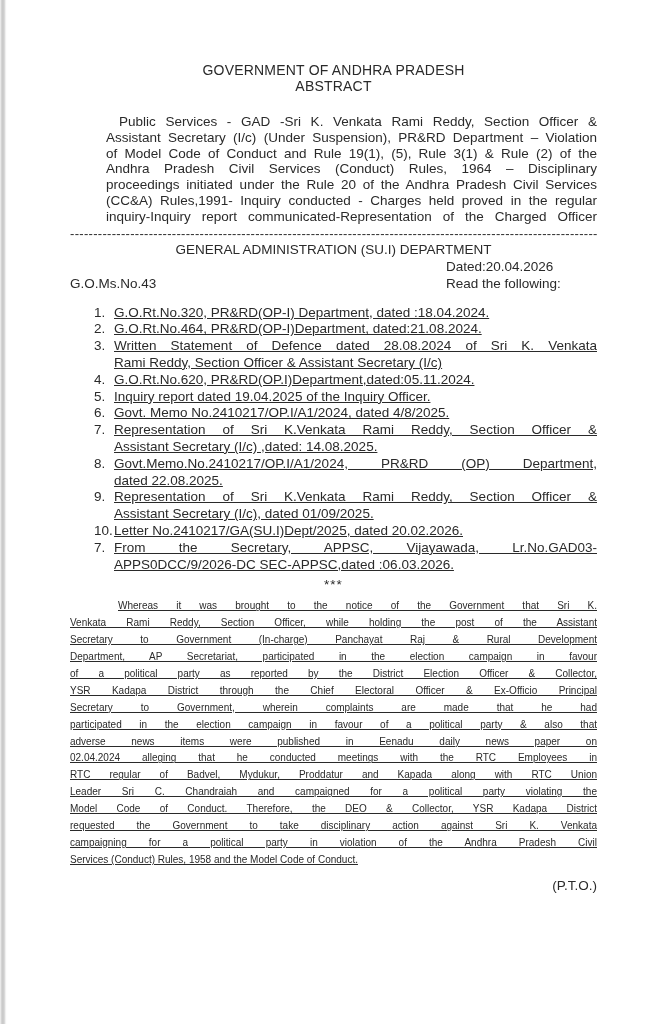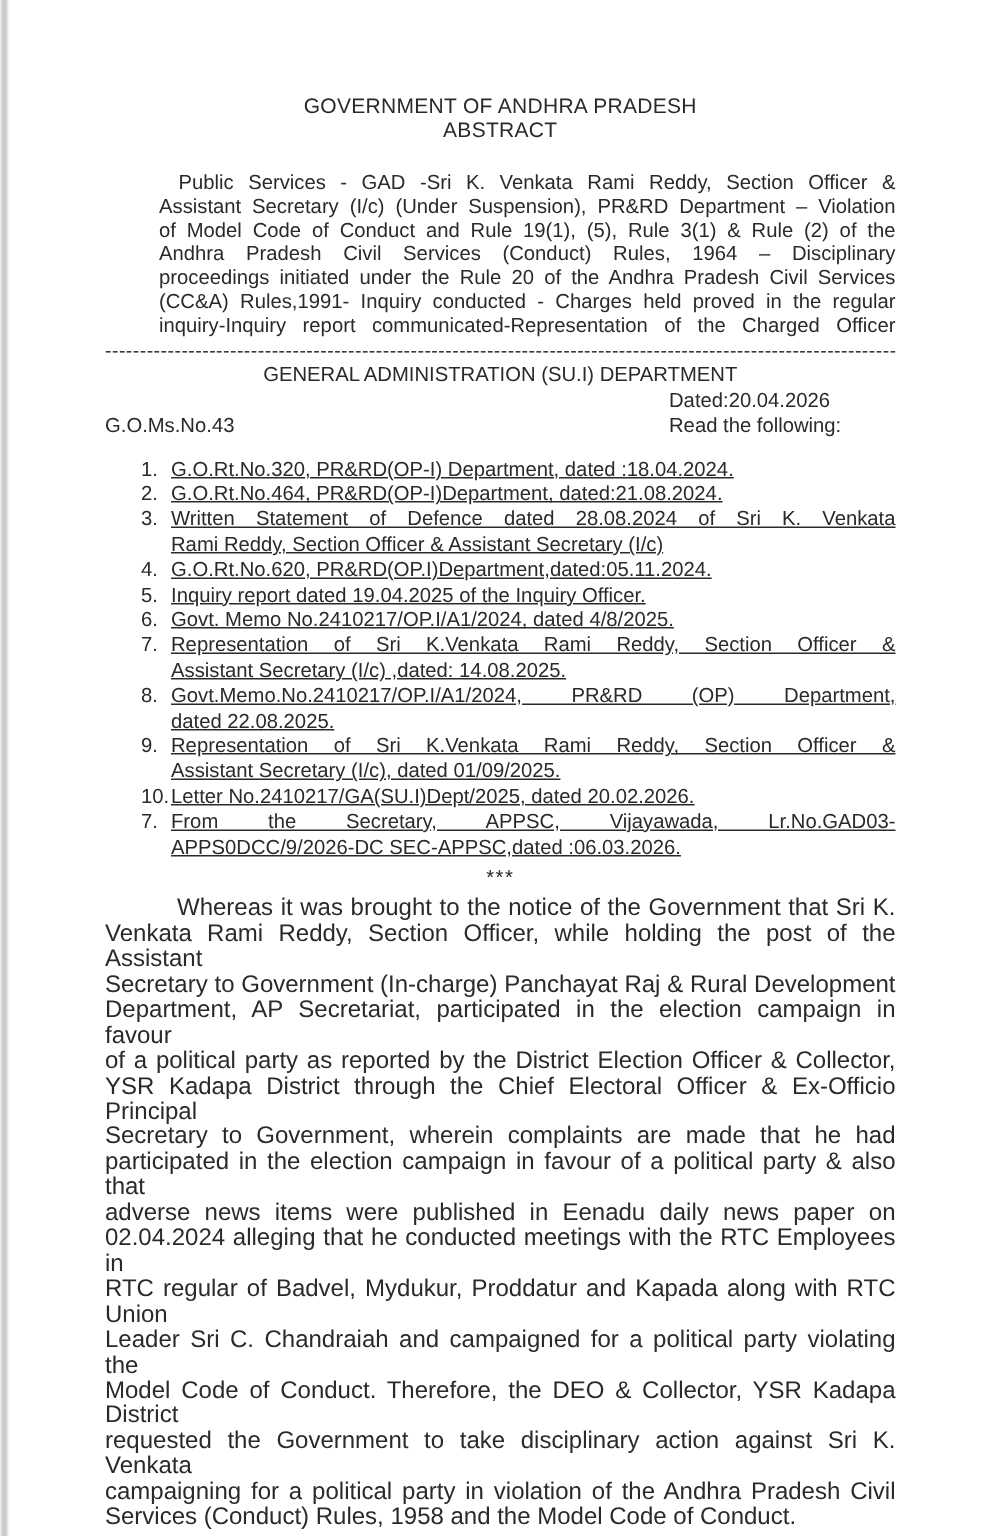--- a/index.html
+++ b/index.html
@@ -103,22 +103,23 @@
     line-height: 16px;
     letter-spacing: 1px;
   }
   .order-label {
     margin-top: 4px;
     font-size: 13.5px;
     line-height: 17px;
   }
   .order-block {
     margin-top: 5px;
-    font-size: 16px;
+    font-size: 10px;
     line-height: 16.9px;
+    text-decoration: underline;
   }
   .pto {
     margin-top: 9px;
     text-align: right;
     font-size: 13.5px;
     line-height: 16px;
   }
 </style>
 </head>
 <body>

